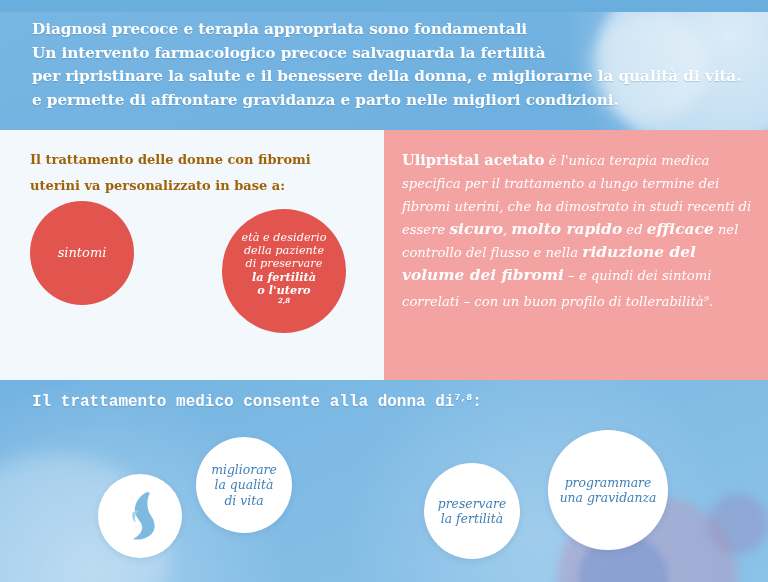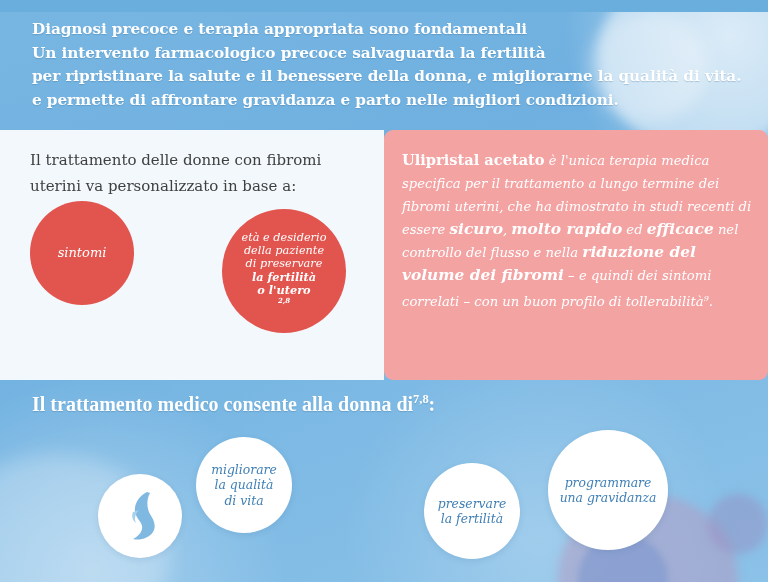--- a/index.html
+++ b/index.html
@@ -67,31 +67,30 @@
     position: relative;
     width: 384px;
     height: 250px;
     background: #f2f8fc;
   }
   .panel-right {
     position: relative;
     width: 384px;
     height: 250px;
     background: #f4a3a3;
-    border-radius: 9px;
   }
   .panel-left-title {
     position: absolute;
     left: 30px;
     top: 17px;
     width: 330px;
-    color: #404040;
-    font-family: "DejaVu Serif", serif;
-    font-weight: normal;
-    font-size: 15px;
+    color: #a16207;
+    font-family: "DejaVu Serif", serif;
+    font-weight: bold;
+    font-size: 13px;
     line-height: 26px;
   }
   .circle {
     position: absolute;
     border-radius: 50%;
     background: #e2554f;
     color: #ffffff;
     display: flex;
     align-items: center;
     justify-content: center;
@@ -128,23 +127,23 @@
     font-size: 15.4px;
     font-style: italic;
   }
 
   
   .bottom-title {
     position: absolute;
     left: 32px;
     top: 380px;
     color: #ffffff;
-    font-family: Liberation Serif, serif;
-    font-weight: bold;
-    font-size: 20px;
+    font-family: Liberation Mono, monospace;
+    font-weight: bold;
+    font-size: 16px;
     text-shadow: 0 1px 1px rgba(40,90,130,0.25);
   }
   .wcircle {
     position: absolute;
     border-radius: 50%;
     background: #ffffff;
     color: #3f7fb5;
     display: flex;
     align-items: center;
     justify-content: center;

